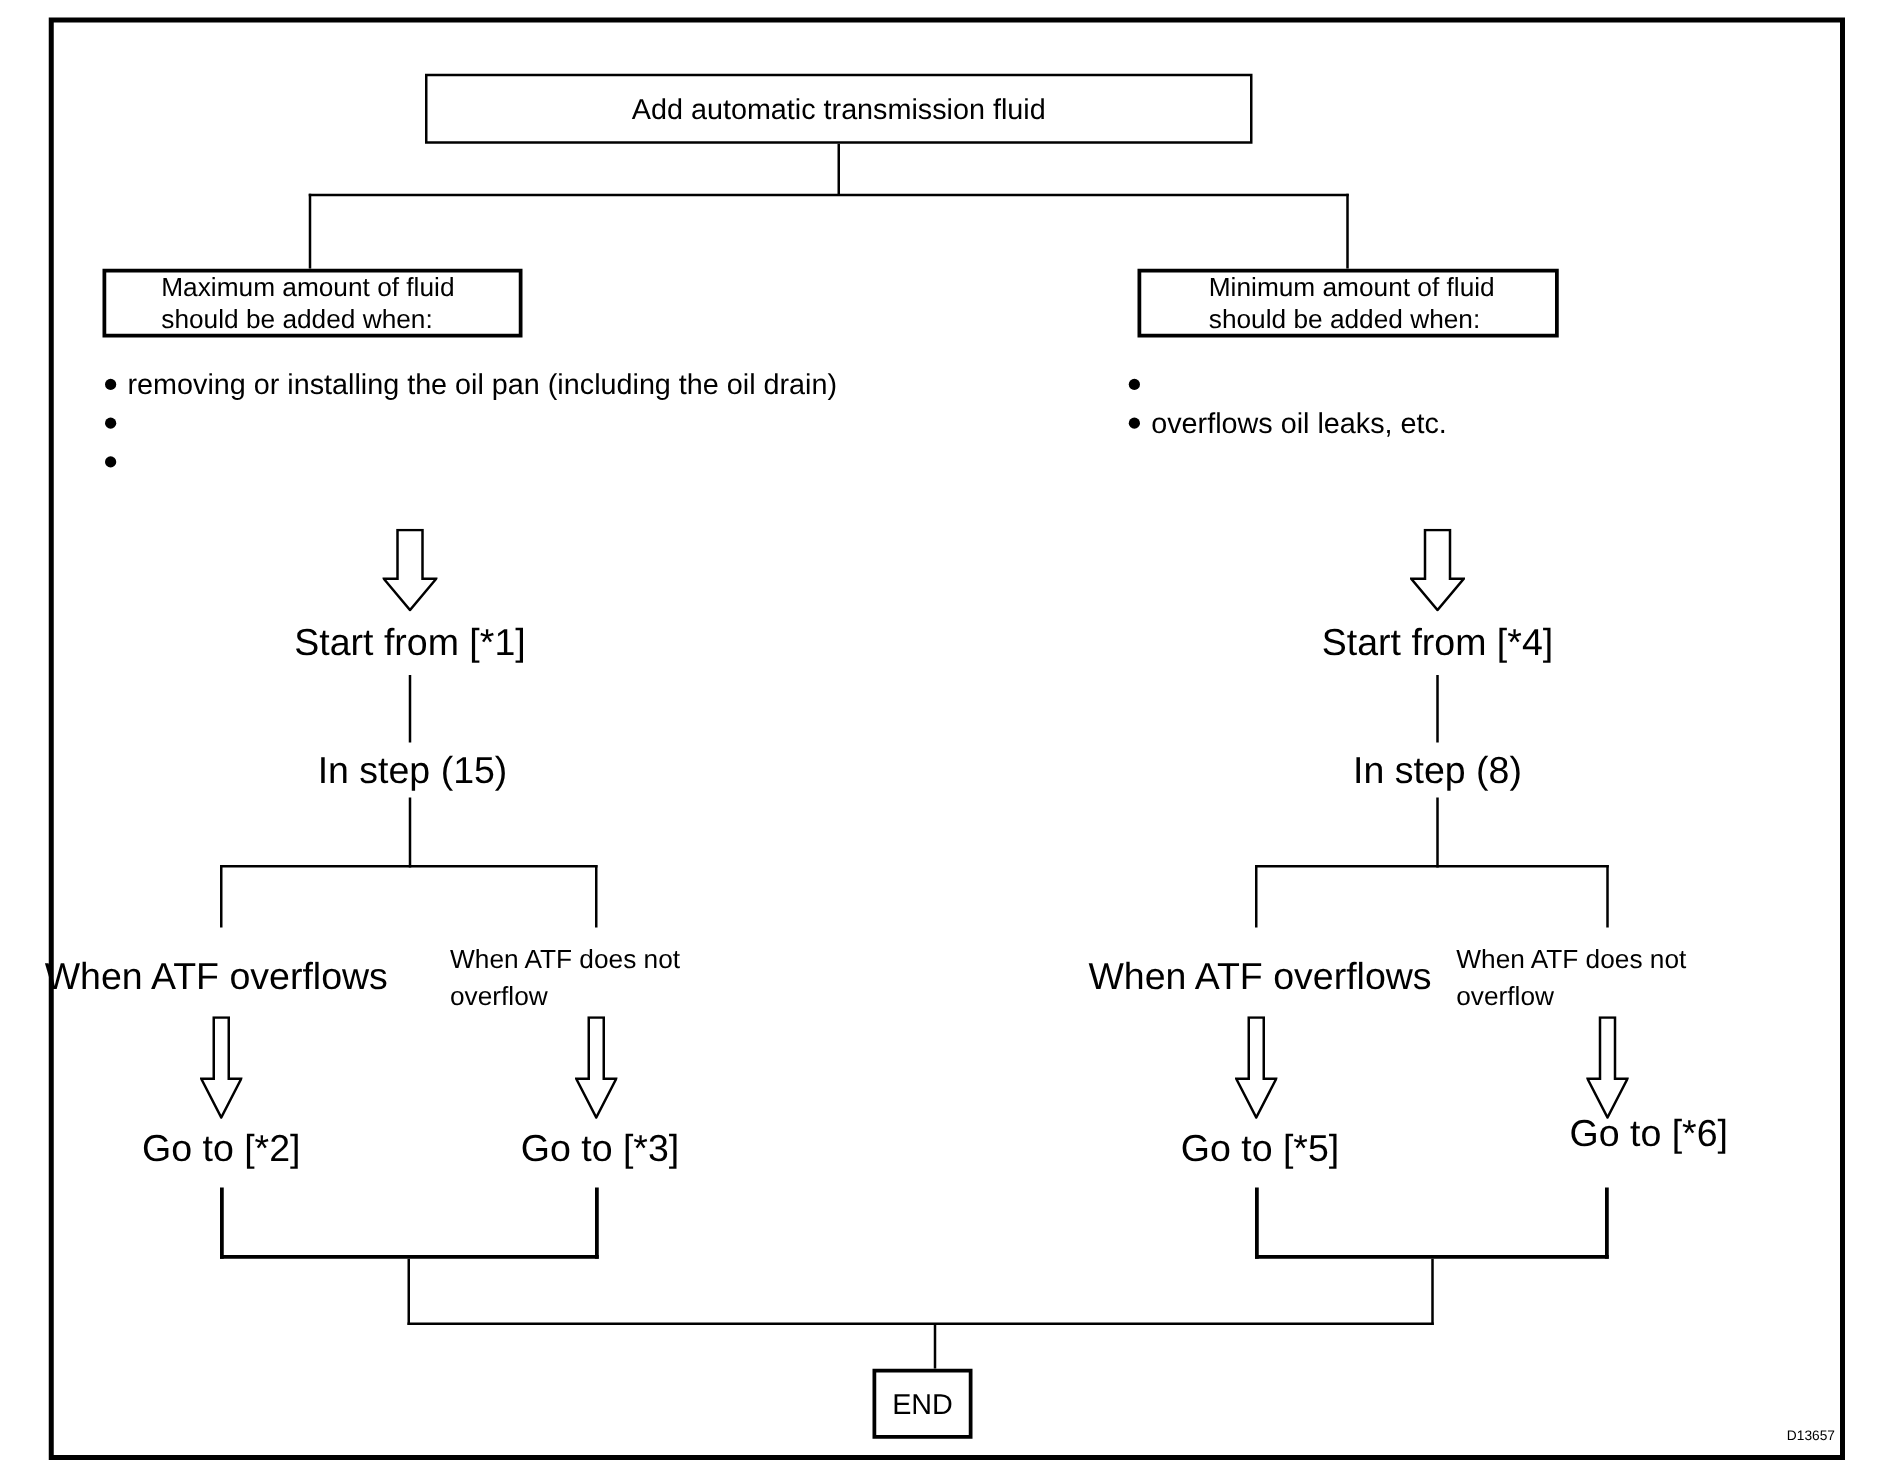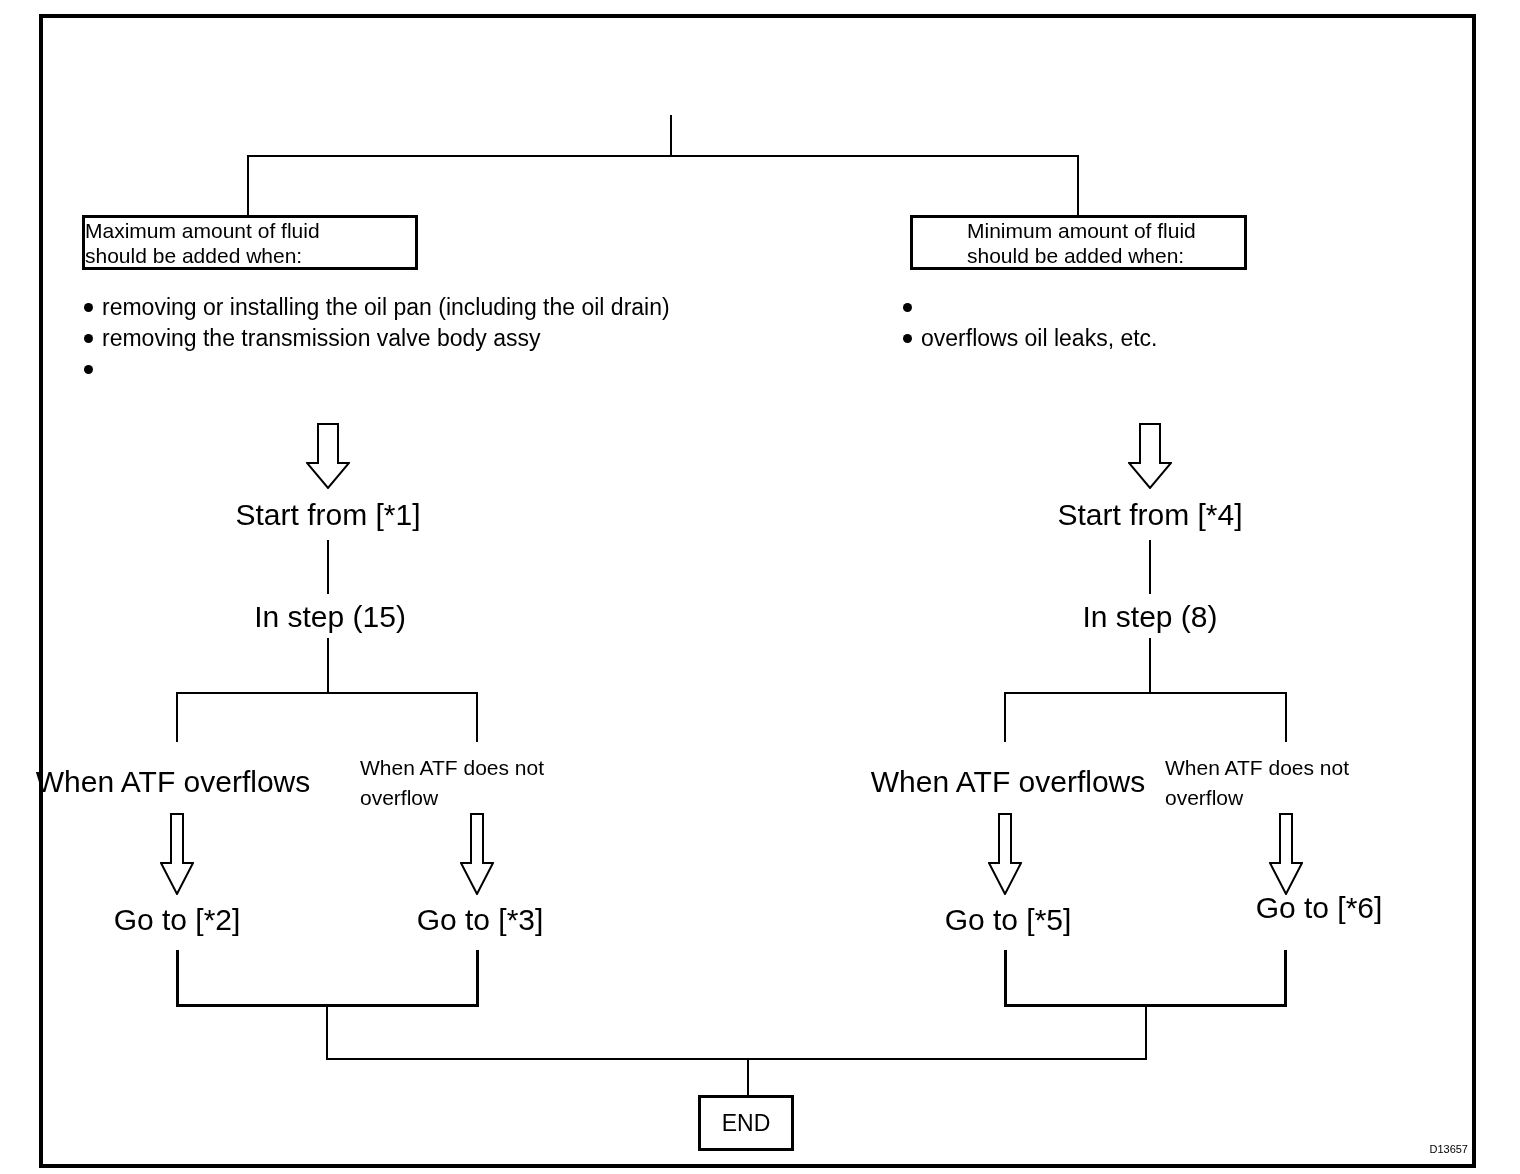--- a/index.html
+++ b/index.html
@@ -38,44 +38,46 @@
   .arrow{position:absolute;}
   .figcode{position:absolute;font-size:11px;white-space:nowrap;}
 </style>
 </head>
 <body>
 
 <div class="stage">
 
   <div class="frame"></div>
 
+  <div class="box" style="left:340px;top:59px;width:662px;height:56px;">
+    <span>Add automatic transmission fluid</span>
+  </div>
 
   <div class="ln" style="left:670px;top:115px;width:2px;height:41px;"></div>
   <div class="ln" style="left:247px;top:155px;width:832px;height:2px;"></div>
   <div class="ln" style="left:247px;top:155px;width:2px;height:60px;"></div>
   <div class="ln" style="left:1077px;top:155px;width:2px;height:60px;"></div>
 
-  <div class="box hdr-box" style="left:82px;top:215px;width:336px;height:55px;text-align:right;">
+  <div class="box hdr-box" style="left:82px;top:215px;width:336px;height:55px;padding-left:44px;text-align:right;">
     <span>Maximum amount of fluid</span>
     <span>should be added when:</span>
   </div>
 
   <div class="box hdr-box" style="left:910px;top:215px;width:337px;height:55px;padding-left:54px;">
     <span>Minimum amount of fluid</span>
     <span>should be added when:</span>
   </div>
 
   <div class="blist" style="left:84px;top:292px;">
     <div class="brow">
       <span class="dot"></span>
       <span>removing or installing the oil pan (including the oil drain)</span>
     </div>
     <div class="brow">
       <span class="dot"></span>
-      <span>removing the transmission valve body assy</span>
     </div>
     <div class="brow">
       <span class="dot"></span>
     </div>
   </div>
 
   <div class="blist" style="left:903px;top:292px;">
     <div class="brow">
       <span class="dot"></span>
     </div>
@@ -139,19 +141,19 @@
   <div class="ln" style="left:326px;top:1007px;width:2px;height:53px;"></div>
 
   <div class="ln" style="left:1004px;top:950px;width:3px;height:57px;"></div>
   <div class="ln" style="left:1284px;top:950px;width:3px;height:57px;"></div>
   <div class="ln" style="left:1004px;top:1004px;width:283px;height:3px;"></div>
   <div class="ln" style="left:1145px;top:1007px;width:2px;height:53px;"></div>
 
   <div class="ln" style="left:326px;top:1058px;width:821px;height:2px;"></div>
   <div class="ln" style="left:747px;top:1060px;width:2px;height:35px;"></div>
 
-  <div class="box end-box" style="left:698px;top:1095px;width:96px;height:56px;align-items:center;">
+  <div class="box end-box" style="left:698px;top:1095px;width:80px;height:56px;align-items:center;">
     <span>END</span>
   </div>
 
   <div class="figcode" style="right:52px;top:1143px;">D13657</div>
 
 </div>
 
 </body></html>

